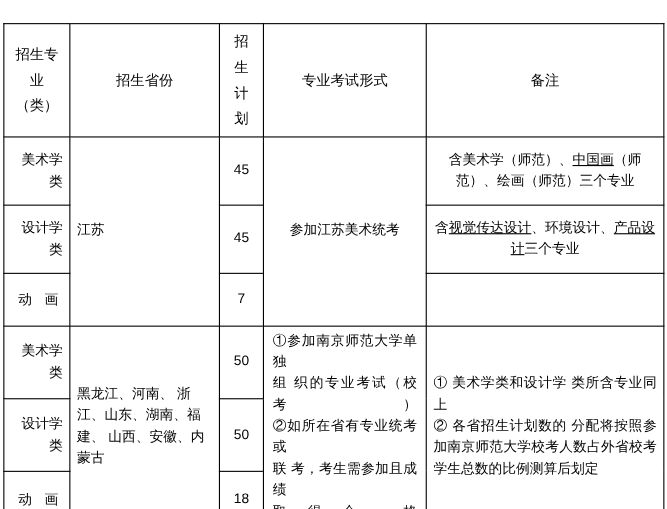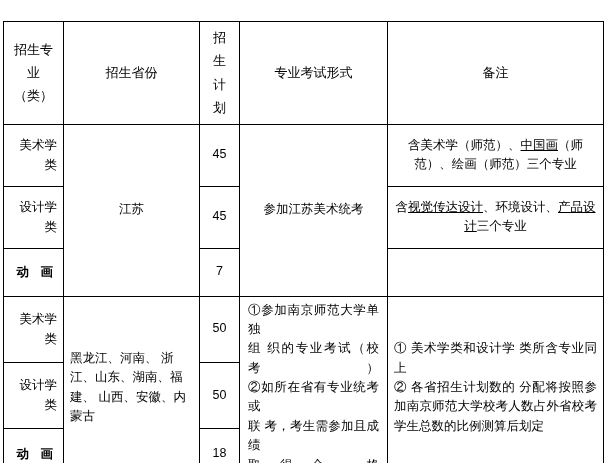--- a/index.html
+++ b/index.html
@@ -63,32 +63,30 @@
     font-size: 12.5px;
     padding-left: 4px;
     padding-right: 2px;
   }
   td.major-cell .mj {
     display: block;
     line-height: 1.6;
   }
   td.major-cell.spaced .mj {
     letter-spacing: 4px;
-    font-weight: bold;
   }
 
   
   td.prov-cell {
     text-align: left;
     font-size: 12.5px;
     line-height: 1.9;
     padding: 4px 10px;
   }
   td.prov-cell.single {
-    text-align: center;
   }
 
   
   td.plan-cell {
     text-align: center;
     font-size: 12.5px;
   }
 
   
   td.exam-cell {

